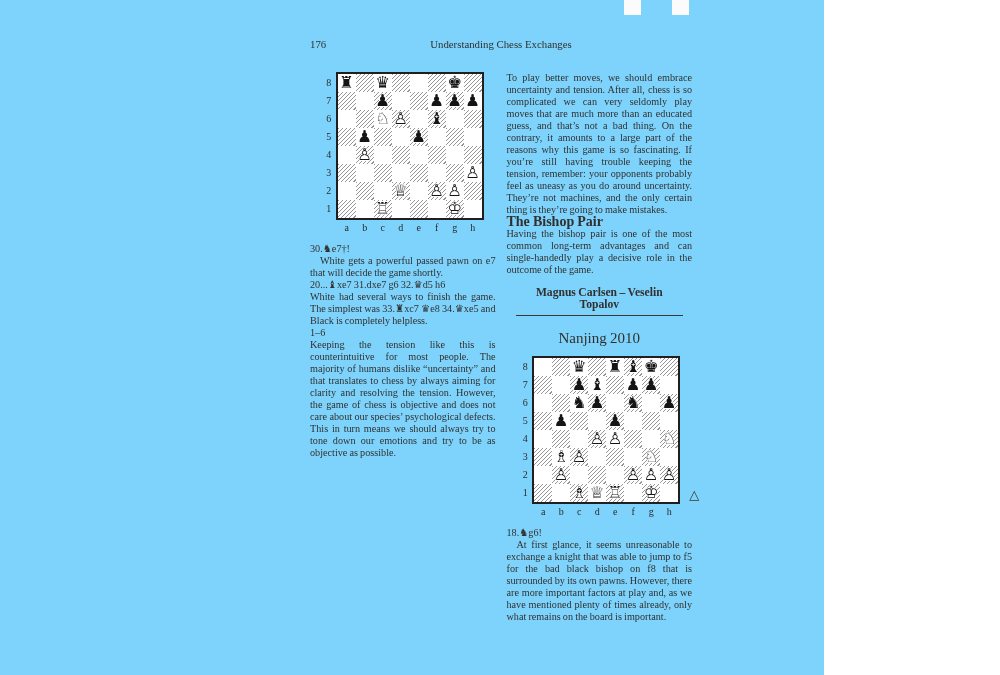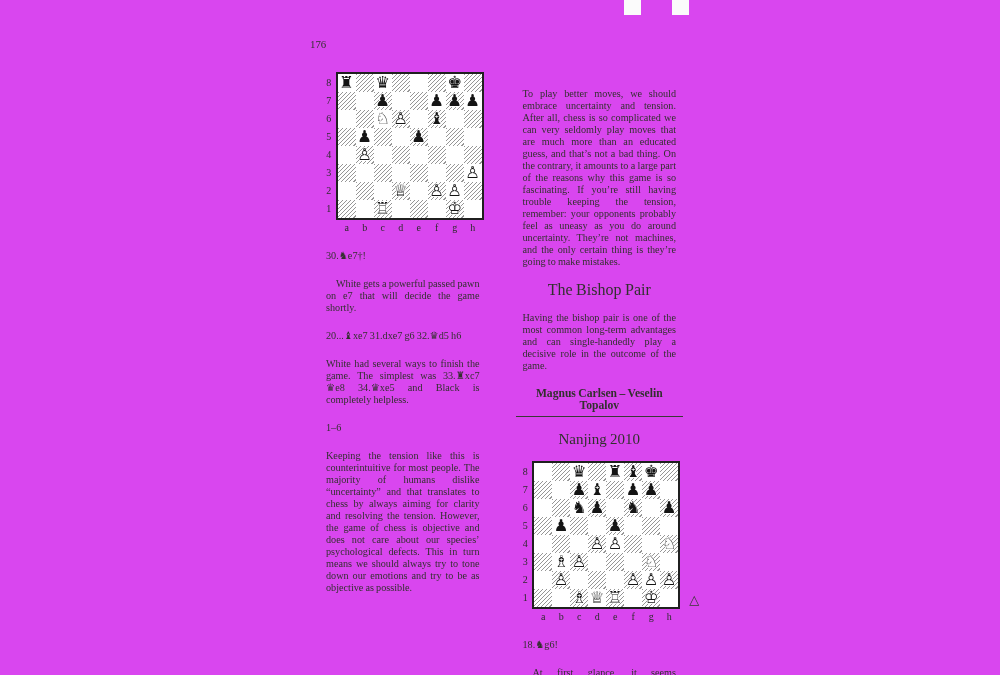--- a/index.html
+++ b/index.html
@@ -1,44 +1,44 @@
 <!DOCTYPE html>
 <html><head>
 <meta charset="utf-8">
 <style>
   * { margin:0; padding:0; box-sizing:border-box; }
   html,body { background:#ffffff; }
   .page {
-    position:relative; width:1000px; height:675px; overflow:hidden;
-    background:#d946ef;
+    position:relative; width:824px; height:675px; overflow:hidden;
+    background:#7dd3fc;
     font-family:"Liberation Serif","DejaVu Serif",serif;
     color:#32302e;
   }
   .artifact { position:absolute; top:0; width:17px; height:15px; background:#fbfbfb; }
   .artifact.a1 { left:624px; }
   .artifact.a2 { left:672px; }
 
   .content { position:absolute; left:310px; top:38px; width:382px; }
 
   .pageheader { position:relative; height:14px; font-size:10.8px; }
   .pagenum  { position:absolute; left:0; top:0; }
   .runtitle { display:block; text-align:center; }
 
   .columns { display:flex; gap:11px; margin-top:20px; }
   .col { width:186px; font-size:10.2px; line-height:12px; text-align:justify;
          word-spacing:-0.4px; }
-  .col p { margin:16px; }
+  .col p { margin:0; }
   .b   { font-weight:normal; }
   .ind { text-indent:10px; }
   .mt  { margin-top:10px; }
 
-  .section-heading { text-align:center; font-weight:normal; font-size:16px;
+  .section-heading { font-weight:bold; font-size:14px;
                      margin:11px 0 11px; }
   .game-heading { display:block; text-align:center; font-weight:bold; font-size:11.6px;
-                  width:90%; margin:11px auto 8px; padding-bottom:4px;
+                  width:90%; margin:11px auto 16px; padding-bottom:4px;
                   border-bottom:1.5px solid #3a3836; }
   .game-venue { text-align:center; font-size:15px; margin-top:5px; }
 
   
   .diagram { display:flex; justify-content:center; margin:0 0 9px 0; }
   .diagram.dg2 { margin-top:12px; }
   .board-wrap { position:relative; width:-moz-fit-content; width:fit-content; }
   .board-row { display:flex; }
   .ranks-col { width:14px; padding-top:2px; }
   .rank-label { height:18px; line-height:18px; font-size:10px; text-align:center;
@@ -65,20 +65,21 @@
 <body>
 
 <div class="page">
   <div class="artifact a1"></div>
   <div class="artifact a2"></div>
 
   <div class="content">
 
     <div class="pageheader">
       <span class="pagenum">176</span>
+      <span class="runtitle">Understanding Chess Exchanges</span>
     </div>
 
     <div class="columns">
 
       <div class="col">
         <div class="diagram">
             <div class="board-wrap">
               <div class="board-row">
                 <div class="ranks-col">
                   <div class="rank-label">8</div>

